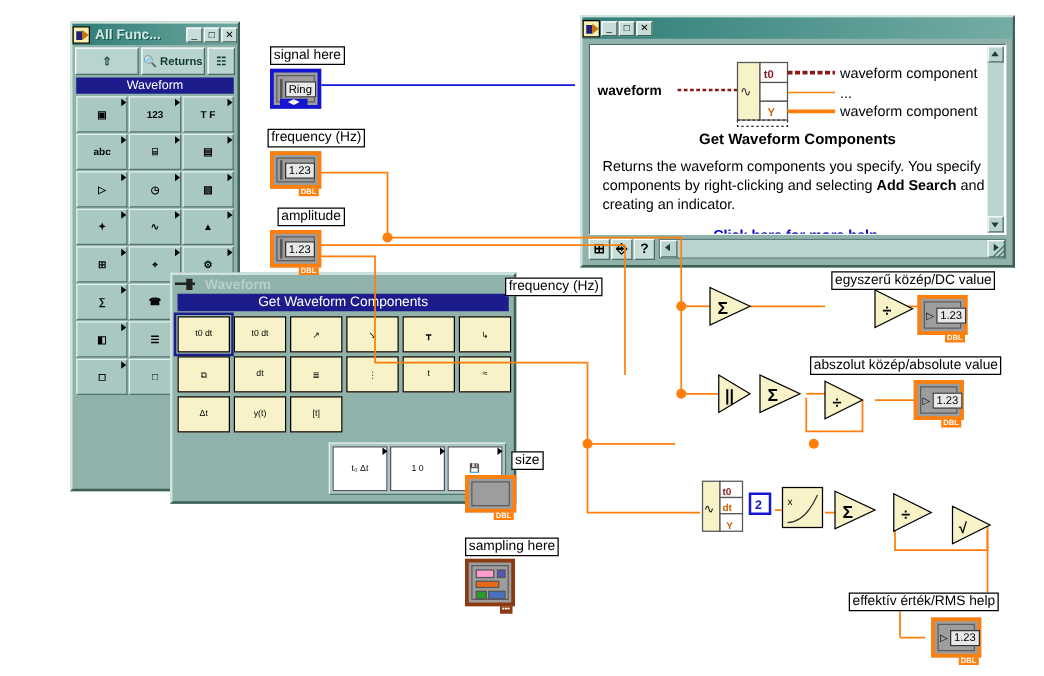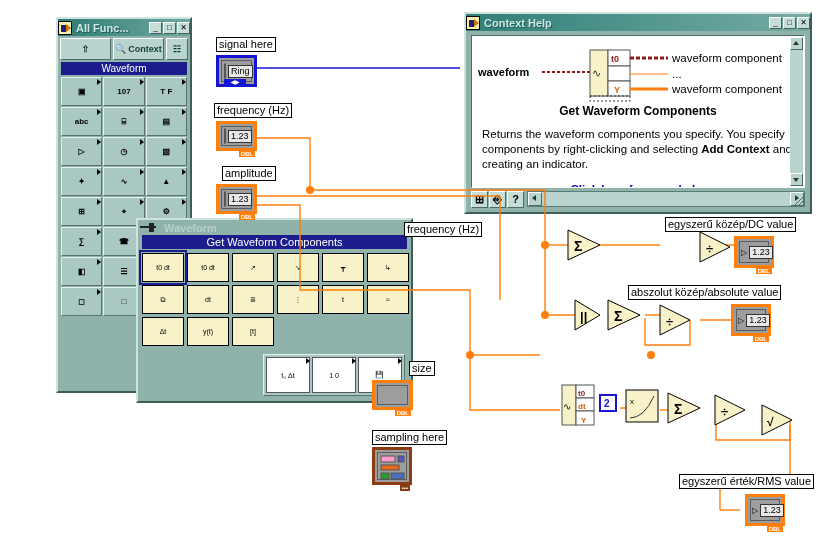--- a/index.html
+++ b/index.html
@@ -110,32 +110,32 @@
     <div class="micon"></div>
     <div class="tbar-title">All Func...</div>
     <div class="wbtn">_</div>
     <div class="wbtn">□</div>
     <div class="wbtn">✕</div>
   </div>
   <div class="pal-toolbar">
     <div class="pal-tb-btn">⇧</div>
     <div class="pal-tb-btn">
       <span>🔍</span>
-        <span style="margin-left:2px">Context</span>
+        <span style="margin-left:2px">Returns</span>
     </div>
     <div class="pal-tb-btn" style="flex:0 0 22px">☷</div>
   </div>
   <div class="pal-head">Waveform</div>
   <div class="pal-grid" id="af-grid">
       <div class="pal-cell">
         <span class="gicon">▣</span>
         <span class="arrow"></span>
       </div>
       <div class="pal-cell">
-        <span class="gicon">107</span>
+        <span class="gicon">123</span>
         <span class="arrow"></span>
       </div>
       <div class="pal-cell">
         <span class="gicon">T F</span>
         <span class="arrow"></span>
       </div>
       <div class="pal-cell">
         <span class="gicon">abc</span>
         <span class="arrow"></span>
       </div>
@@ -283,21 +283,20 @@
       <div class="wp-b" style="display: flex; align-items: center; justify-content: center; font-size: 7px;">
         <span>💾</span>
         <span class="arrow"></span>
       </div>
     </div>
 </div>
 
 <div class="win" id="ctxhelp">
   <div class="tbar dark">
     <div class="micon"></div>
-    <div class="tbar-title">Context Help</div>
     <div class="wbtn">_</div>
     <div class="wbtn">□</div>
     <div class="wbtn">✕</div>
   </div>
   <div class="ch-body">
 
     <svg width="330" height="62" style="position:absolute;left:0;top:4px">
       <text x="6" y="36" font-family="Liberation Sans, sans-serif" font-size="11" font-weight="bold">waveform</text>
       <g stroke="#8b1a1a" stroke-width="2" stroke-dasharray="3,2">
         <line x1="70" y1="32" x2="118" y2="32"></line>
@@ -314,21 +313,21 @@
       </g>
       <line x1="158" y1="34" x2="196" y2="34" stroke="#ff7f0a" stroke-width="1.2"></line>
       <line x1="158" y1="49" x2="196" y2="49" stroke="#ff7f0a" stroke-width="3"></line>
       <rect x="118" y="56" width="40" height="5" fill="none" stroke="#333" stroke-dasharray="2,2"></rect>
       <text x="200" y="22" font-size="11.5">waveform component</text>
       <text x="200" y="38" font-size="11.5">...</text>
       <text x="200" y="53" font-size="11.5">waveform component</text>
     </svg>
     <div class="ch-title" style="margin-top:68px">Get Waveform Components</div>
     <div class="ch-text">
-      <span>Returns the waveform components you specify. You specify components by right-clicking and selecting </span><b>Add Context</b><span> and creating an indicator.</span>
+      <span>Returns the waveform components you specify. You specify components by right-clicking and selecting </span><b>Add Search</b><span> and creating an indicator.</span>
     </div>
     <div class="ch-link">
       <a href="#">Click here for more help.</a>
     </div>
     <div class="ch-sb">
       <div class="sbtn">
         <svg width="11" height="11">
             <polygon points="5,3 8,7 2,7" fill="#203a36"></polygon>
           </svg>
       </div>
@@ -509,29 +508,29 @@
 
 <div class="bd-label" style="left:665px;top:217px">egyszerű közép/DC value</div>
 <div class="ctrl" style="left:734px;top:236px;width:40px;height:32px">
   <div class="ctrl-inner">
     <span style="font-size:8px;margin-left:1px">▷</span>
     <div class="valbox">1.23</div>
   </div>
   <div class="dbl">DBL</div>
 </div>
 
-<div class="bd-label" style="left:628px;top:285px">abszolut közép/absolute value</div>
+<div class="bd-label" style="left:648px;top:285px">abszolut közép/absolute value</div>
 <div class="ctrl" style="left:731px;top:304px;width:40px;height:32px">
   <div class="ctrl-inner">
     <span style="font-size:8px;margin-left:1px">▷</span>
     <div class="valbox">1.23</div>
   </div>
   <div class="dbl">DBL</div>
 </div>
 
-<div class="bd-label" style="left:679px;top:474px">egyszerű érték/RMS value</div>
+<div class="bd-label" style="left:679px;top:474px">effektív érték/RMS help</div>
 <div class="ctrl" style="left:745px;top:494px;width:40px;height:32px">
   <div class="ctrl-inner">
     <span style="font-size:8px;margin-left:1px">▷</span>
     <div class="valbox">1.23</div>
   </div>
   <div class="dbl">DBL</div>
 </div>
 
 </body></html>

